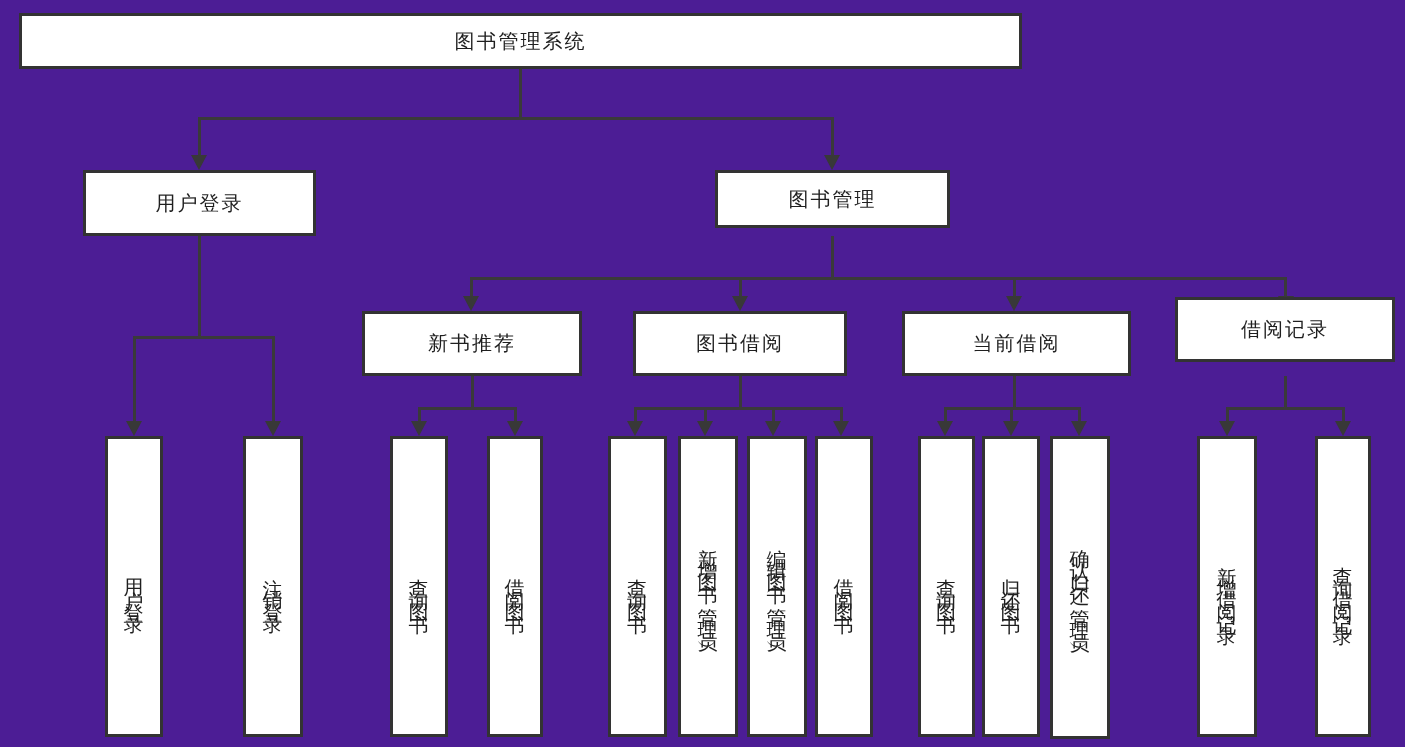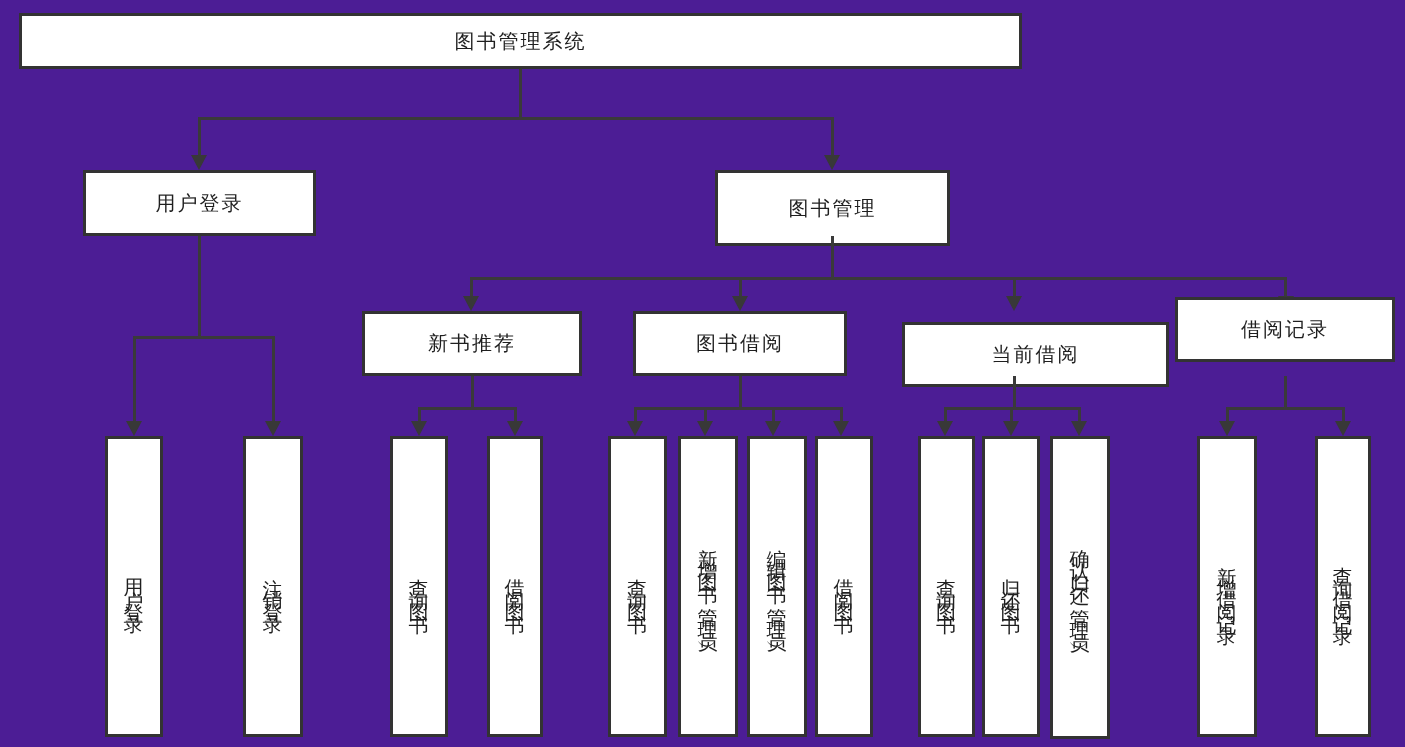--- a/index.html
+++ b/index.html
@@ -37,21 +37,21 @@
   <div class="box hbox" style="left:19px;top:13px;width:1003px;height:56px;">图书管理系统</div>
 
   <div class="line" style="left:519px;top:69px;width:3px;height:48px;"></div>
   <div class="line" style="left:198px;top:117px;width:636px;height:3px;"></div>
   <div class="line" style="left:198px;top:117px;width:3px;height:38px;"></div>
   <div class="arr" style="left:191px;top:155px;"></div>
   <div class="line" style="left:831px;top:117px;width:3px;height:38px;"></div>
   <div class="arr" style="left:824px;top:155px;"></div>
 
   <div class="box hbox" style="left:83px;top:170px;width:233px;height:66px;">用户登录</div>
-  <div class="box hbox" style="left:715px;top:170px;width:235px;height:76px;">图书管理</div>
+  <div class="box hbox" style="left:715px;top:170px;width:235px;height:58px;">图书管理</div>
 
   <div class="line" style="left:198px;top:236px;width:3px;height:103px;"></div>
   <div class="line" style="left:133px;top:336px;width:142px;height:3px;"></div>
   <div class="line" style="left:133px;top:336px;width:3px;height:85px;"></div>
   <div class="arr" style="left:126px;top:421px;"></div>
   <div class="line" style="left:272px;top:336px;width:3px;height:85px;"></div>
   <div class="arr" style="left:265px;top:421px;"></div>
 
   <div class="box vbox" style="left:105px;top:436px;width:58px;height:301px;">
       <span>用户登录</span>
@@ -66,21 +66,21 @@
   <div class="arr" style="left:463px;top:296px;"></div>
   <div class="line" style="left:739px;top:277px;width:3px;height:19px;"></div>
   <div class="arr" style="left:732px;top:296px;"></div>
   <div class="line" style="left:1013px;top:277px;width:3px;height:19px;"></div>
   <div class="arr" style="left:1006px;top:296px;"></div>
   <div class="line" style="left:1284px;top:277px;width:3px;height:19px;"></div>
   <div class="arr" style="left:1278px;top:296px;"></div>
 
   <div class="box hbox" style="left:633px;top:311px;width:214px;height:65px;">图书借阅</div>
   <div class="box hbox" style="left:362px;top:311px;width:220px;height:65px;">新书推荐</div>
-  <div class="box hbox" style="left:902px;top:322px;width:267px;height:65px;">当前借阅</div>
+  <div class="box hbox" style="left:902px;top:311px;width:229px;height:65px;">当前借阅</div>
   <div class="box hbox" style="left:1175px;top:297px;width:220px;height:65px;">借阅记录</div>
 
   <div class="line" style="left:471px;top:376px;width:3px;height:34px;"></div>
   <div class="line" style="left:418px;top:407px;width:99px;height:3px;"></div>
   <div class="line" style="left:418px;top:407px;width:3px;height:14px;"></div>
   <div class="arr" style="left:411px;top:421px;"></div>
   <div class="line" style="left:514px;top:407px;width:3px;height:14px;"></div>
   <div class="arr" style="left:507px;top:421px;"></div>
 
   <div class="line" style="left:739px;top:376px;width:3px;height:34px;"></div>

